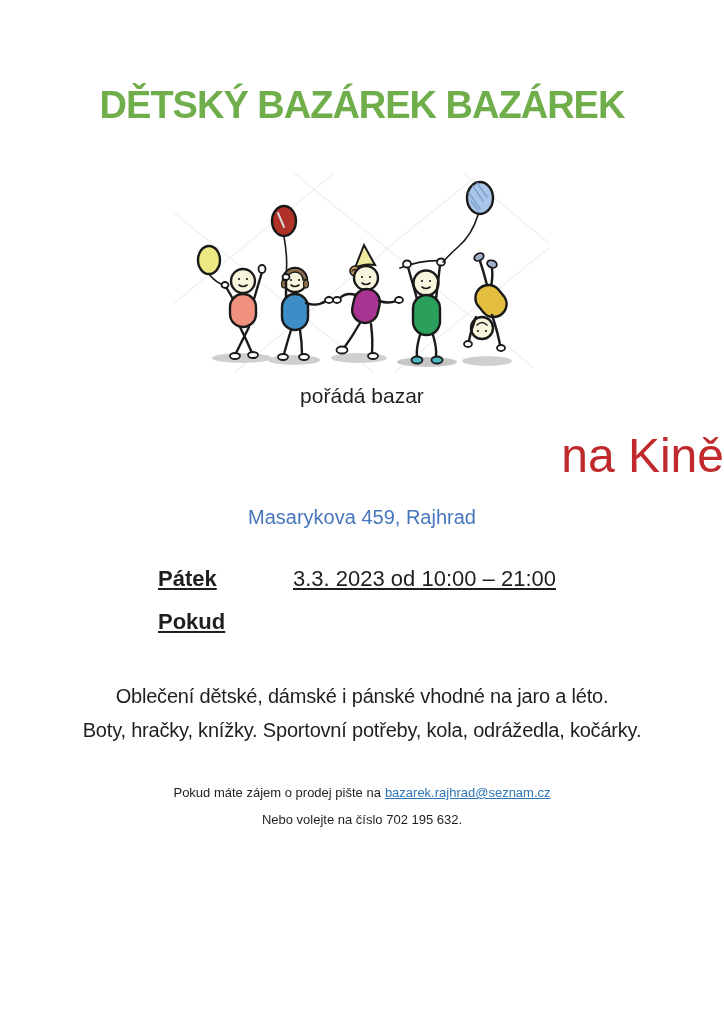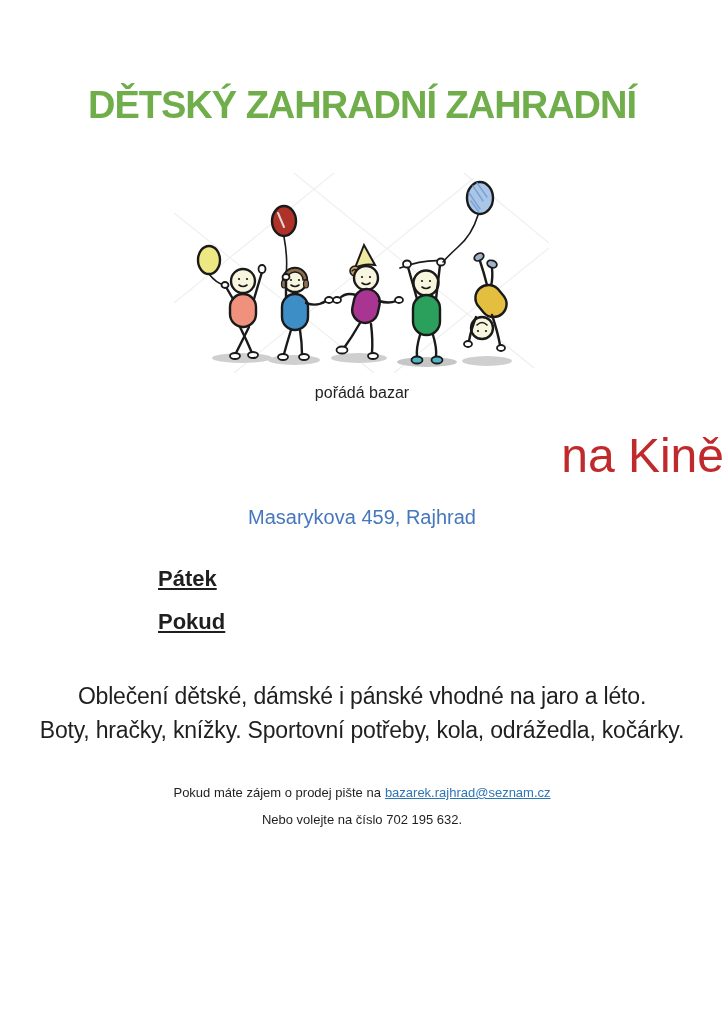--- a/index.html
+++ b/index.html
@@ -25,21 +25,21 @@
   }
   .illustration {
     position: absolute;
     top: 173px; left: 174px;
     width: 375px; height: 200px;
   }
   .subtitle {
     position: absolute;
     top: 384px; left: 0; width: 100%;
     text-align: center;
-    font-size: 16px;
+    font-size: 21px;
   }
   .venue {
     position: absolute;
     top: 428px; left: 0; width: 100%;
     text-align: right;
     font-size: 48px;
     line-height: 56px;
     color: var(--venue-red, #C02A2C);
   }
   .address {
@@ -65,21 +65,21 @@
     font-weight: 700;
   }
   .schedule .time { white-space: nowrap; }
   .desc {
     position: absolute;
     top: 685px; left: 0; width: 100%;
     text-align: center;
   }
   .desc p {
     margin: 0 0 11px 0;
-    font-size: 23px;
+    font-size: 20px;
     line-height: 23px;
     letter-spacing: -0.2px;
   }
   .contact {
     position: absolute;
     top: 784px; left: 0; width: 100%;
     text-align: center;
   }
   .contact p {
     margin: 0 0 10px 0;
@@ -91,21 +91,21 @@
     text-decoration: underline;
     margin-left: 4px;
     cursor: pointer;
   }
 </style>
 </head>
 <body>
 
 <div class="page">
 
-  <h1 class="title">DĚTSKÝ ZAHRADNÍ ZAHRADNÍ</h1>
+  <h1 class="title">DĚTSKÝ BAZÁREK BAZÁREK</h1>
 
   <div class="illustration">
     <svg width="375" height="200" viewBox="0 0 375 200" xmlns="http://www.w3.org/2000/svg">
 
       <g stroke="#EBEBEB" stroke-width="1.2" opacity="0.8">
         <line x1="0" y1="130" x2="160" y2="0"></line>
         <line x1="60" y1="200" x2="300" y2="5"></line>
         <line x1="220" y1="200" x2="375" y2="75"></line>
         <line x1="0" y1="40" x2="200" y2="200"></line>
         <line x1="120" y1="0" x2="360" y2="195"></line>
@@ -241,20 +241,21 @@
 
   <div class="subtitle">pořádá bazar</div>
 
   <div class="venue">na Kině</div>
 
   <div class="address">Masarykova 459, Rajhrad</div>
 
   <div class="schedule">
     <div class="row">
       <span class="day">Pátek</span>
+      <span class="time">3.3. 2023 od 10:00 – 21:00</span>
     </div>
     <div class="row">
       <span class="day">Pokud</span>
     </div>
   </div>
 
   <div class="desc">
     <p>Oblečení dětské, dámské i pánské vhodné na jaro a léto.</p>
     <p>Boty, hračky, knížky. Sportovní potřeby, kola, odrážedla, kočárky.</p>
   </div>

